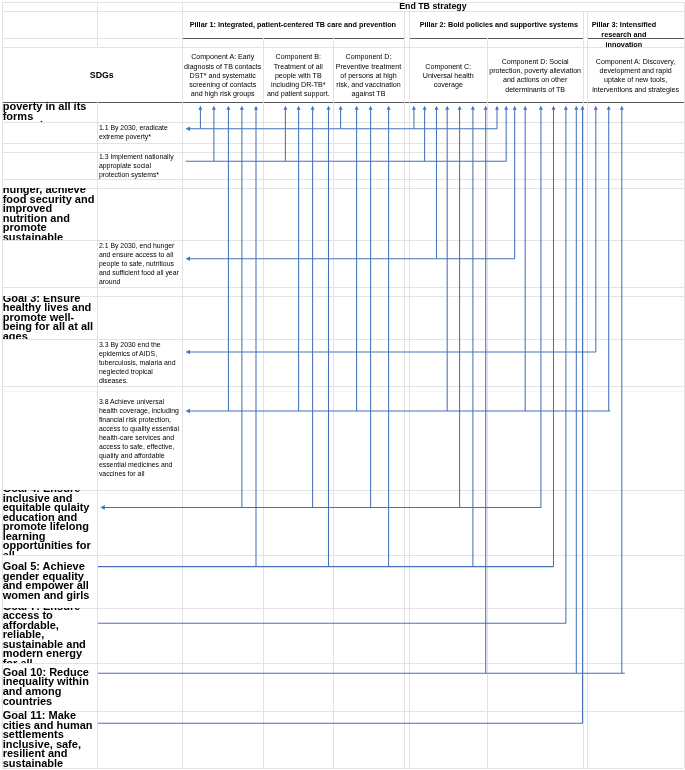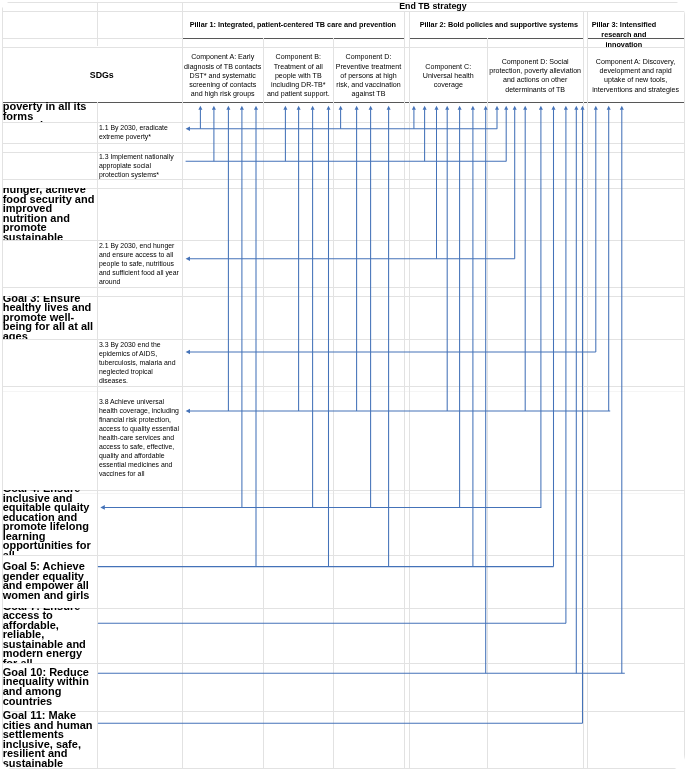--- a/index.html
+++ b/index.html
@@ -1,17 +1,17 @@
 <!DOCTYPE html>
 <html><head>
 <meta charset="utf-8">
 <style>
 html,body{margin:0;padding:0;background:#fff;}
 body{width:685px;height:770px;font-family:"Liberation Sans",sans-serif;color:#000;}
-#sheet{position:relative;width:685px;height:770px;overflow:hidden;background:#fff;border-radius:16px;-webkit-font-smoothing:antialiased;}
+#sheet{position:relative;width:685px;height:770px;overflow:hidden;background:#fff;-webkit-font-smoothing:antialiased;}
 .vr{position:absolute;width:1px;background:#e2e2e2;}
 .hr{position:absolute;height:1px;background:#e2e2e2;}
 .hrd{position:absolute;height:1px;background:#575757;}
 .tc{position:absolute;box-sizing:border-box;overflow:hidden;display:flex;flex-direction:column;justify-content:center;}
 .goal{font-size:11px;font-weight:bold;line-height:9.55px;padding:0 0.9px 0 1.2px;}
 .tgt{font-size:6.9px;line-height:9.0px;padding:0 1.5px 0 2.4px;}
 .pillar{font-size:7.25px;font-weight:bold;text-align:center;line-height:9.6px;padding:0 4px;}
 .comp{font-size:7.1px;text-align:center;line-height:9.18px;padding:3.6px 2px 0;}
 .title{font-size:8.8px;font-weight:bold;text-align:center;}
 .sdgs{font-size:8.8px;font-weight:bold;text-align:center;padding-left:20px;}

